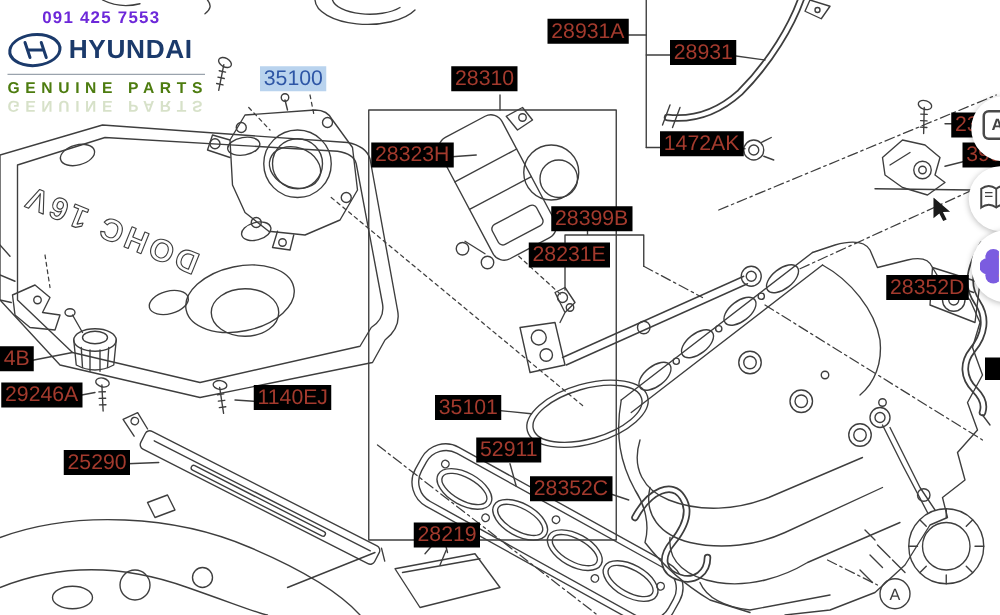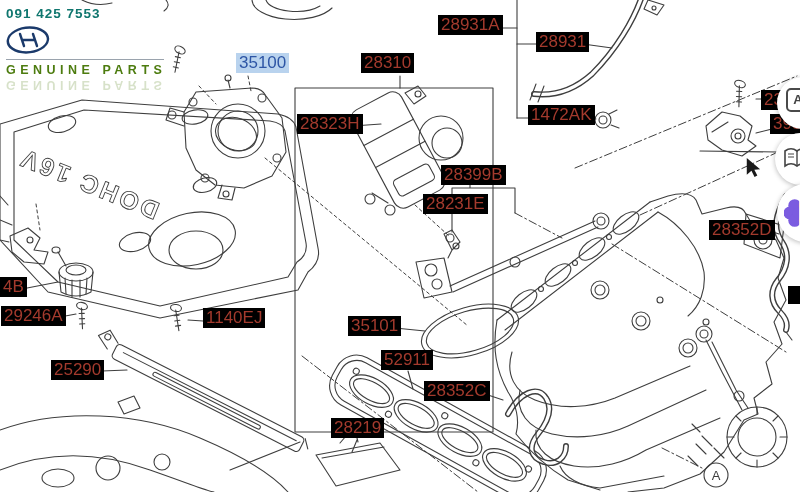--- a/index.html
+++ b/index.html
@@ -9,21 +9,21 @@
   svg.lineart *{stroke:#3e3e3e;fill:none;stroke-width:1.1;stroke-linecap:round;stroke-linejoin:round;}
   svg.lineart .dd{stroke-dasharray:8 3 2 3;stroke-width:1;}
   svg.lineart .dt{stroke-dasharray:3 3;stroke-width:1;}
   svg.lineart .tube-o{stroke-width:6;}
   svg.lineart .tube-i{stroke:#fff;stroke-width:3.2;}
   svg.lineart text{stroke:none;}
   .plabel{position:absolute;background:#000000;color:#a33a2d;font-size:17px;line-height:20px;
           padding:0 3px;white-space:nowrap;z-index:5;}
   .plabel.blue{background:#b9d3ee;color:#2d55a5;}
   .brand{position:absolute;left:6px;top:6px;width:170px;z-index:4;}
-  .phone{color:#0f766e;font-weight:bold;font-size:13.5px;letter-spacing:1px;width:150px;}
+  .phone{color:#6d28d9;font-weight:bold;font-size:13.5px;letter-spacing:1px;text-align:center;width:150px;}
   .brandrow{display:flex;align-items:center;margin-top:4px;}
   .wordmark{color:#1b3a6b;font-weight:bold;font-size:21px;letter-spacing:.5px;margin-left:5px;}
   .rule{height:1px;background:#9aa3ad;width:158px;margin:4px 0 3px 0;}
   .tagline{color:#4d7c0f;font-weight:bold;font-size:12.5px;letter-spacing:4.5px;white-space:nowrap;}
   .tagline.reflection{transform:scaleY(-1);opacity:.22;margin-top:1px;}
   .fab{position:absolute;width:52px;height:52px;border-radius:50%;background:#fff;
        box-shadow:0 1px 5px rgba(0,0,0,.28);z-index:8;}
   .tr-box{position:absolute;left:9px;top:11px;width:20px;height:20px;border:2px solid #4a4a4a;
           border-radius:5px;color:#444;font-weight:bold;font-size:13px;text-align:center;line-height:19px;}
   .frag{width:12px;height:18px;padding:0;}
@@ -301,27 +301,28 @@
     </g>
   </svg>
 
   <div class="brand">
     <div class="phone">091 425 7553</div>
     <div class="brandrow">
       <svg width="44" height="30" viewBox="0 0 44 30">
         <ellipse cx="22" cy="15" rx="20" ry="12.5" fill="none" stroke="#1b3a6b" stroke-width="2.4" transform="skewX(-8) translate(2,0)"></ellipse>
         <path d="M14,9 L18,21 M27,9 L31,21 M16,15 L29,15" fill="none" stroke="#1b3a6b" stroke-width="2.4" stroke-linecap="round"></path>
       </svg>
+      <span class="wordmark">HYUNDAI</span>
     </div>
     <div class="rule"></div>
     <div class="tagline">GENUINE PARTS</div>
     <div class="tagline reflection">GENUINE PARTS</div>
   </div>
 
-  <div class="plabel blue" style="left:236px;top:53px">35100</div>
+  <div class="plabel blue" style="left:208px;top:53px">35100</div>
   <div class="plabel" style="left:361px;top:53px">28310</div>
   <div class="plabel" style="left:297px;top:114px">28323H</div>
   <div class="plabel" style="left:441px;top:165px">28399B</div>
   <div class="plabel" style="left:423px;top:194px">28231E</div>
   <div class="plabel" style="left:438px;top:15px">28931A</div>
   <div class="plabel" style="left:536px;top:32px">28931</div>
   <div class="plabel" style="left:528px;top:105px">1472AK</div>
   <div class="plabel" style="left:761px;top:90px">23</div>
   <div class="plabel" style="left:770px;top:114px">393</div>
   <div class="plabel" style="left:709px;top:220px">28352D</div>

